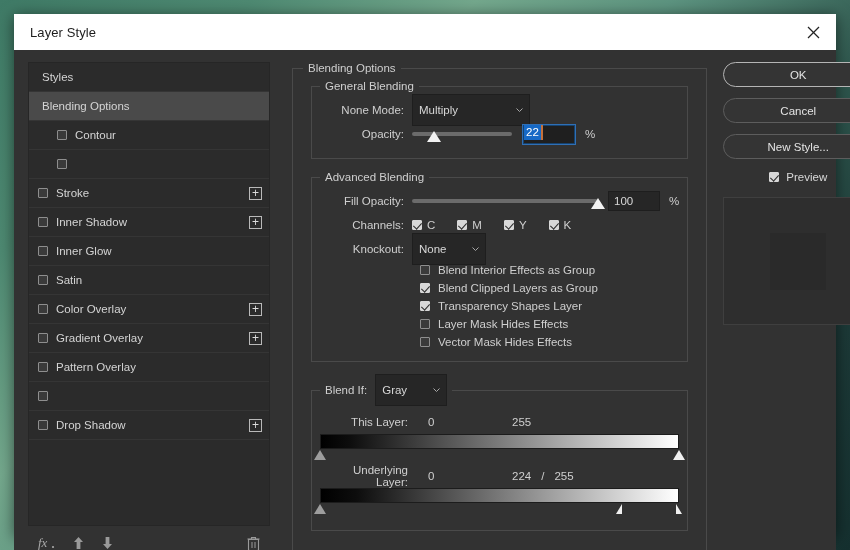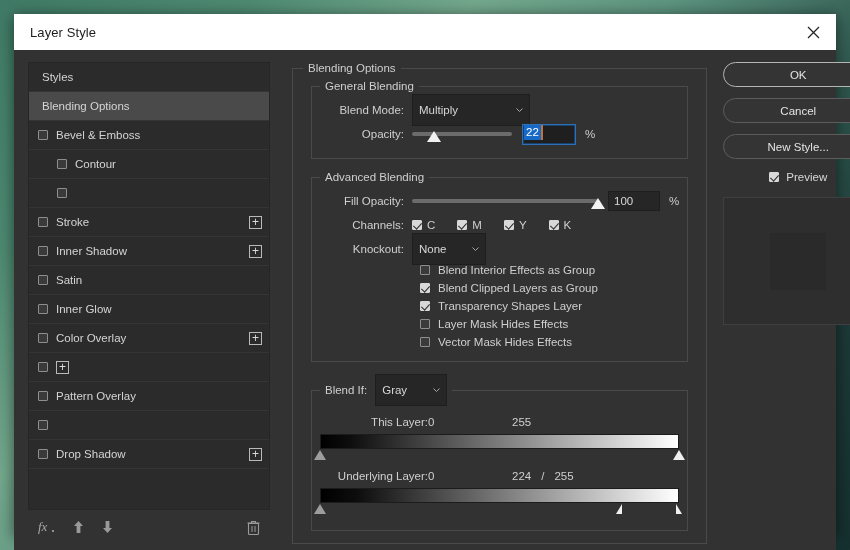--- a/index.html
+++ b/index.html
@@ -80,21 +80,21 @@
     background: #323232; color: #cfcfcf; font-size: 11.5px;
     position: relative;
   }
   fieldset {
     border: 1px solid #4a4a4a; padding: 0; margin: 0;
   }
   legend { padding: 0 5px; color: #cfcfcf; font-size: 11.5px; }
   #fs-blending { padding: 4px 10px 12px 10px; }
   #fs-general { margin: 2px 8px 0 8px; padding: 6px 8px 12px 8px; }
   #fs-advanced { margin: 12px 8px 0 8px; padding: 6px 8px 10px 8px; }
-  #fs-blendif  { margin: 12px 8px 0 8px; padding: 6px 8px 14px 8px; }
+  #fs-blendif  { margin: 12px 8px 16px 8px; padding: 6px 8px 14px 8px; }
 
   .frow { display: flex; align-items: center; height: 24px; }
   .flbl { text-align: right; flex: none; color: #cfcfcf; }
   .w-gen { width: 92px; padding-right: 8px; }
   .w-adv { width: 92px; padding-right: 8px; }
 
   .sel {
     background: #262626; border: 1px solid #1e1e1e; color: #d7d7d7;
     height: 32px; display: flex; align-items: center; padding: 0 6px;
     font-size: 11.5px; position: relative; cursor: pointer;
@@ -134,21 +134,21 @@
 
   .chanrow { display: flex; align-items: center; gap: 0; }
   .chan { display: flex; align-items: center; margin-right: 22px; }
   .chan .cb { margin-right: 5px; }
 
   .optrow { display: flex; align-items: center; height: 18px; padding-left: 100px; }
   .optrow .cb { margin-right: 8px; }
 
   
   .bi-head { display: flex; align-items: center; height: 20px; }
-  .bi-name { width: 108px; text-align: right; padding-right: 0; }
+  .bi-name { width: 108px; text-align: right; padding-right: 20px; }
   .bi-v1 { width: 84px; }
   .bi-v2 { }
   .gradbar { height: 15px; margin-top: 2px; border: 1px solid #1c1c1c; }
   #grad-this { background: linear-gradient(to right,#000 0%,#0d0d0d 8%,#ffffff 100%); }
   #grad-under { background: linear-gradient(to right,#000 0%,#0d0d0d 10%,#ffffff 100%); }
   .handles { position: relative; height: 13px; }
   .h-full {
     position: absolute; top: 1px; width: 0; height: 0;
     border-left: 6px solid transparent; border-right: 6px solid transparent;
     border-bottom: 10px solid #9d9d9d; cursor: pointer;
@@ -203,56 +203,53 @@
   <div id="body">
 
     <div id="sidebar">
       <div id="styles-list">
           <div class="srow plainhdr">
             <span class="lbl">Styles</span>
           </div>
           <div class="srow selected plainhdr">
             <span class="lbl">Blending Options</span>
           </div>
-          <div class="srow">
-            <span class="cb"></span>
-            <span class="lbl">Bevel &amp; Emboss</span>
-          </div>
           <div class="srow indent">
             <span class="cb"></span>
             <span class="lbl">Contour</span>
           </div>
           <div class="srow indent">
             <span class="cb"></span>
           </div>
           <div class="srow">
             <span class="cb"></span>
             <span class="lbl">Stroke</span>
             <span class="plusbtn">+</span>
           </div>
           <div class="srow">
             <span class="cb"></span>
             <span class="lbl">Inner Shadow</span>
             <span class="plusbtn">+</span>
           </div>
           <div class="srow">
             <span class="cb"></span>
+            <span class="lbl">Inner Glow</span>
+          </div>
+          <div class="srow">
+            <span class="cb"></span>
             <span class="lbl">Satin</span>
-          </div>
-          <div class="srow">
-            <span class="cb"></span>
-            <span class="lbl">Inner Glow</span>
           </div>
           <div class="srow">
             <span class="cb"></span>
             <span class="lbl">Color Overlay</span>
             <span class="plusbtn">+</span>
           </div>
           <div class="srow">
             <span class="cb"></span>
+            <span class="lbl">Gradient Overlay</span>
             <span class="plusbtn">+</span>
           </div>
           <div class="srow">
             <span class="cb"></span>
             <span class="lbl">Pattern Overlay</span>
           </div>
           <div class="srow">
             <span class="cb"></span>
           </div>
           <div class="srow">
@@ -292,21 +289,21 @@
     </div>
 
     <div id="center">
       <fieldset id="fs-blending">
         <legend>Blending Options</legend>
 
         <fieldset id="fs-general">
           <legend>General Blending</legend>
 
           <div class="frow">
-            <span class="flbl w-gen">Blend Mode:</span>
+            <span class="flbl w-gen">None Mode:</span>
             <div class="sel" id="blend-mode-select">
               <span>Multiply</span>
               <svg class="chev" viewBox="0 0 7 4">
                 <path d="M0.5 0.5 L3.5 3.5 L6.5 0.5" fill="none" stroke="#a8a8a8" stroke-width="1"></path>
               </svg>
             </div>
           </div>
 
           <div class="frow">
             <span class="flbl w-gen">Opacity:</span>

